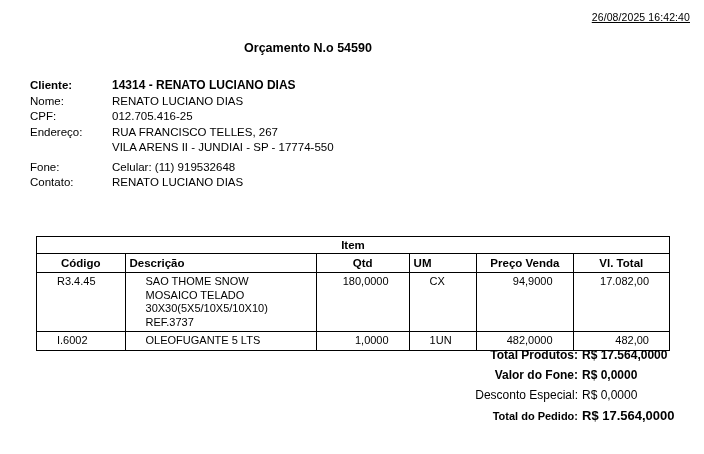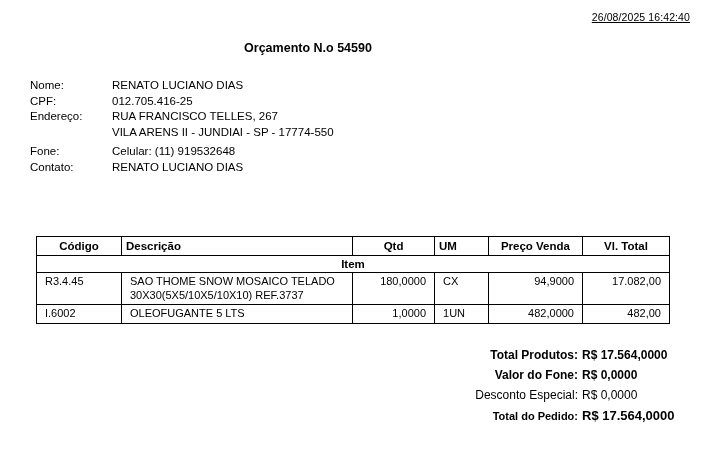--- a/index.html
+++ b/index.html
@@ -74,21 +74,21 @@
   .item-table {
     position: absolute;
     top: 236px;
     left: 36px;
     width: 634px;
     border-collapse: collapse;
     font-size: 11px;
   }
   .item-table td, .item-table th {
     border: 1px solid #000000;
-    padding: 2px 8px;
+    padding: 2px 20px;
     vertical-align: top;
     font-weight: normal;
   }
   .item-table .hdr-item {
     text-align: center;
     font-weight: bold;
     font-size: 11.5px;
     padding: 2px 0;
   }
   .item-table .colhdr {
@@ -150,20 +150,24 @@
 <body>
 
 <div class="page">
 
   <div class="timestamp">26/08/2025 16:42:40</div>
 
   <div class="doc-title">Orçamento N.o 54590</div>
 
   <div class="customer-block">
     <div class="cust-row">
+      <div class="cust-label">Cliente:</div>
+      <div class="cust-value bold">14314 - RENATO LUCIANO DIAS</div>
+    </div>
+    <div class="cust-row">
       <div class="cust-label normal">Nome:</div>
       <div class="cust-value">RENATO LUCIANO DIAS</div>
     </div>
     <div class="cust-row">
       <div class="cust-label normal">CPF:</div>
       <div class="cust-value">012.705.416-25</div>
     </div>
     <div class="cust-row">
       <div class="cust-label normal">Endereço:</div>
       <div class="cust-value">RUA FRANCISCO TELLES, 267</div>
@@ -178,32 +182,32 @@
       <div class="cust-value">Celular: (11) 919532648</div>
     </div>
     <div class="cust-row">
       <div class="cust-label normal">Contato:</div>
       <div class="cust-value">RENATO LUCIANO DIAS</div>
     </div>
   </div>
 
   <table class="item-table">
     <tbody>
+      <tr>
+        <td class="hdr-item" colspan="6">Item</td>
+      </tr>
       <tr>
         <td class="colhdr c-codigo">Código</td>
         <td class="colhdr c-desc" style="text-align:left;">Descrição</td>
         <td class="colhdr c-qtd">Qtd</td>
         <td class="colhdr c-um" style="text-align:left;">UM</td>
         <td class="colhdr c-preco">Preço Venda</td>
         <td class="colhdr c-total">Vl. Total</td>
       </tr>
       <tr>
-        <td class="hdr-item" colspan="6">Item</td>
-      </tr>
-      <tr>
         <td class="c-codigo">R3.4.45</td>
         <td class="c-desc desc-cell">SAO THOME SNOW MOSAICO TELADO 30X30(5X5/10X5/10X10) REF.3737</td>
         <td class="c-qtd num">180,0000</td>
         <td class="c-um">CX</td>
         <td class="c-preco num">94,9000</td>
         <td class="c-total num">17.082,00</td>
       </tr>
       <tr>
         <td class="c-codigo">I.6002</td>
         <td class="c-desc desc-cell">OLEOFUGANTE 5 LTS</td>

